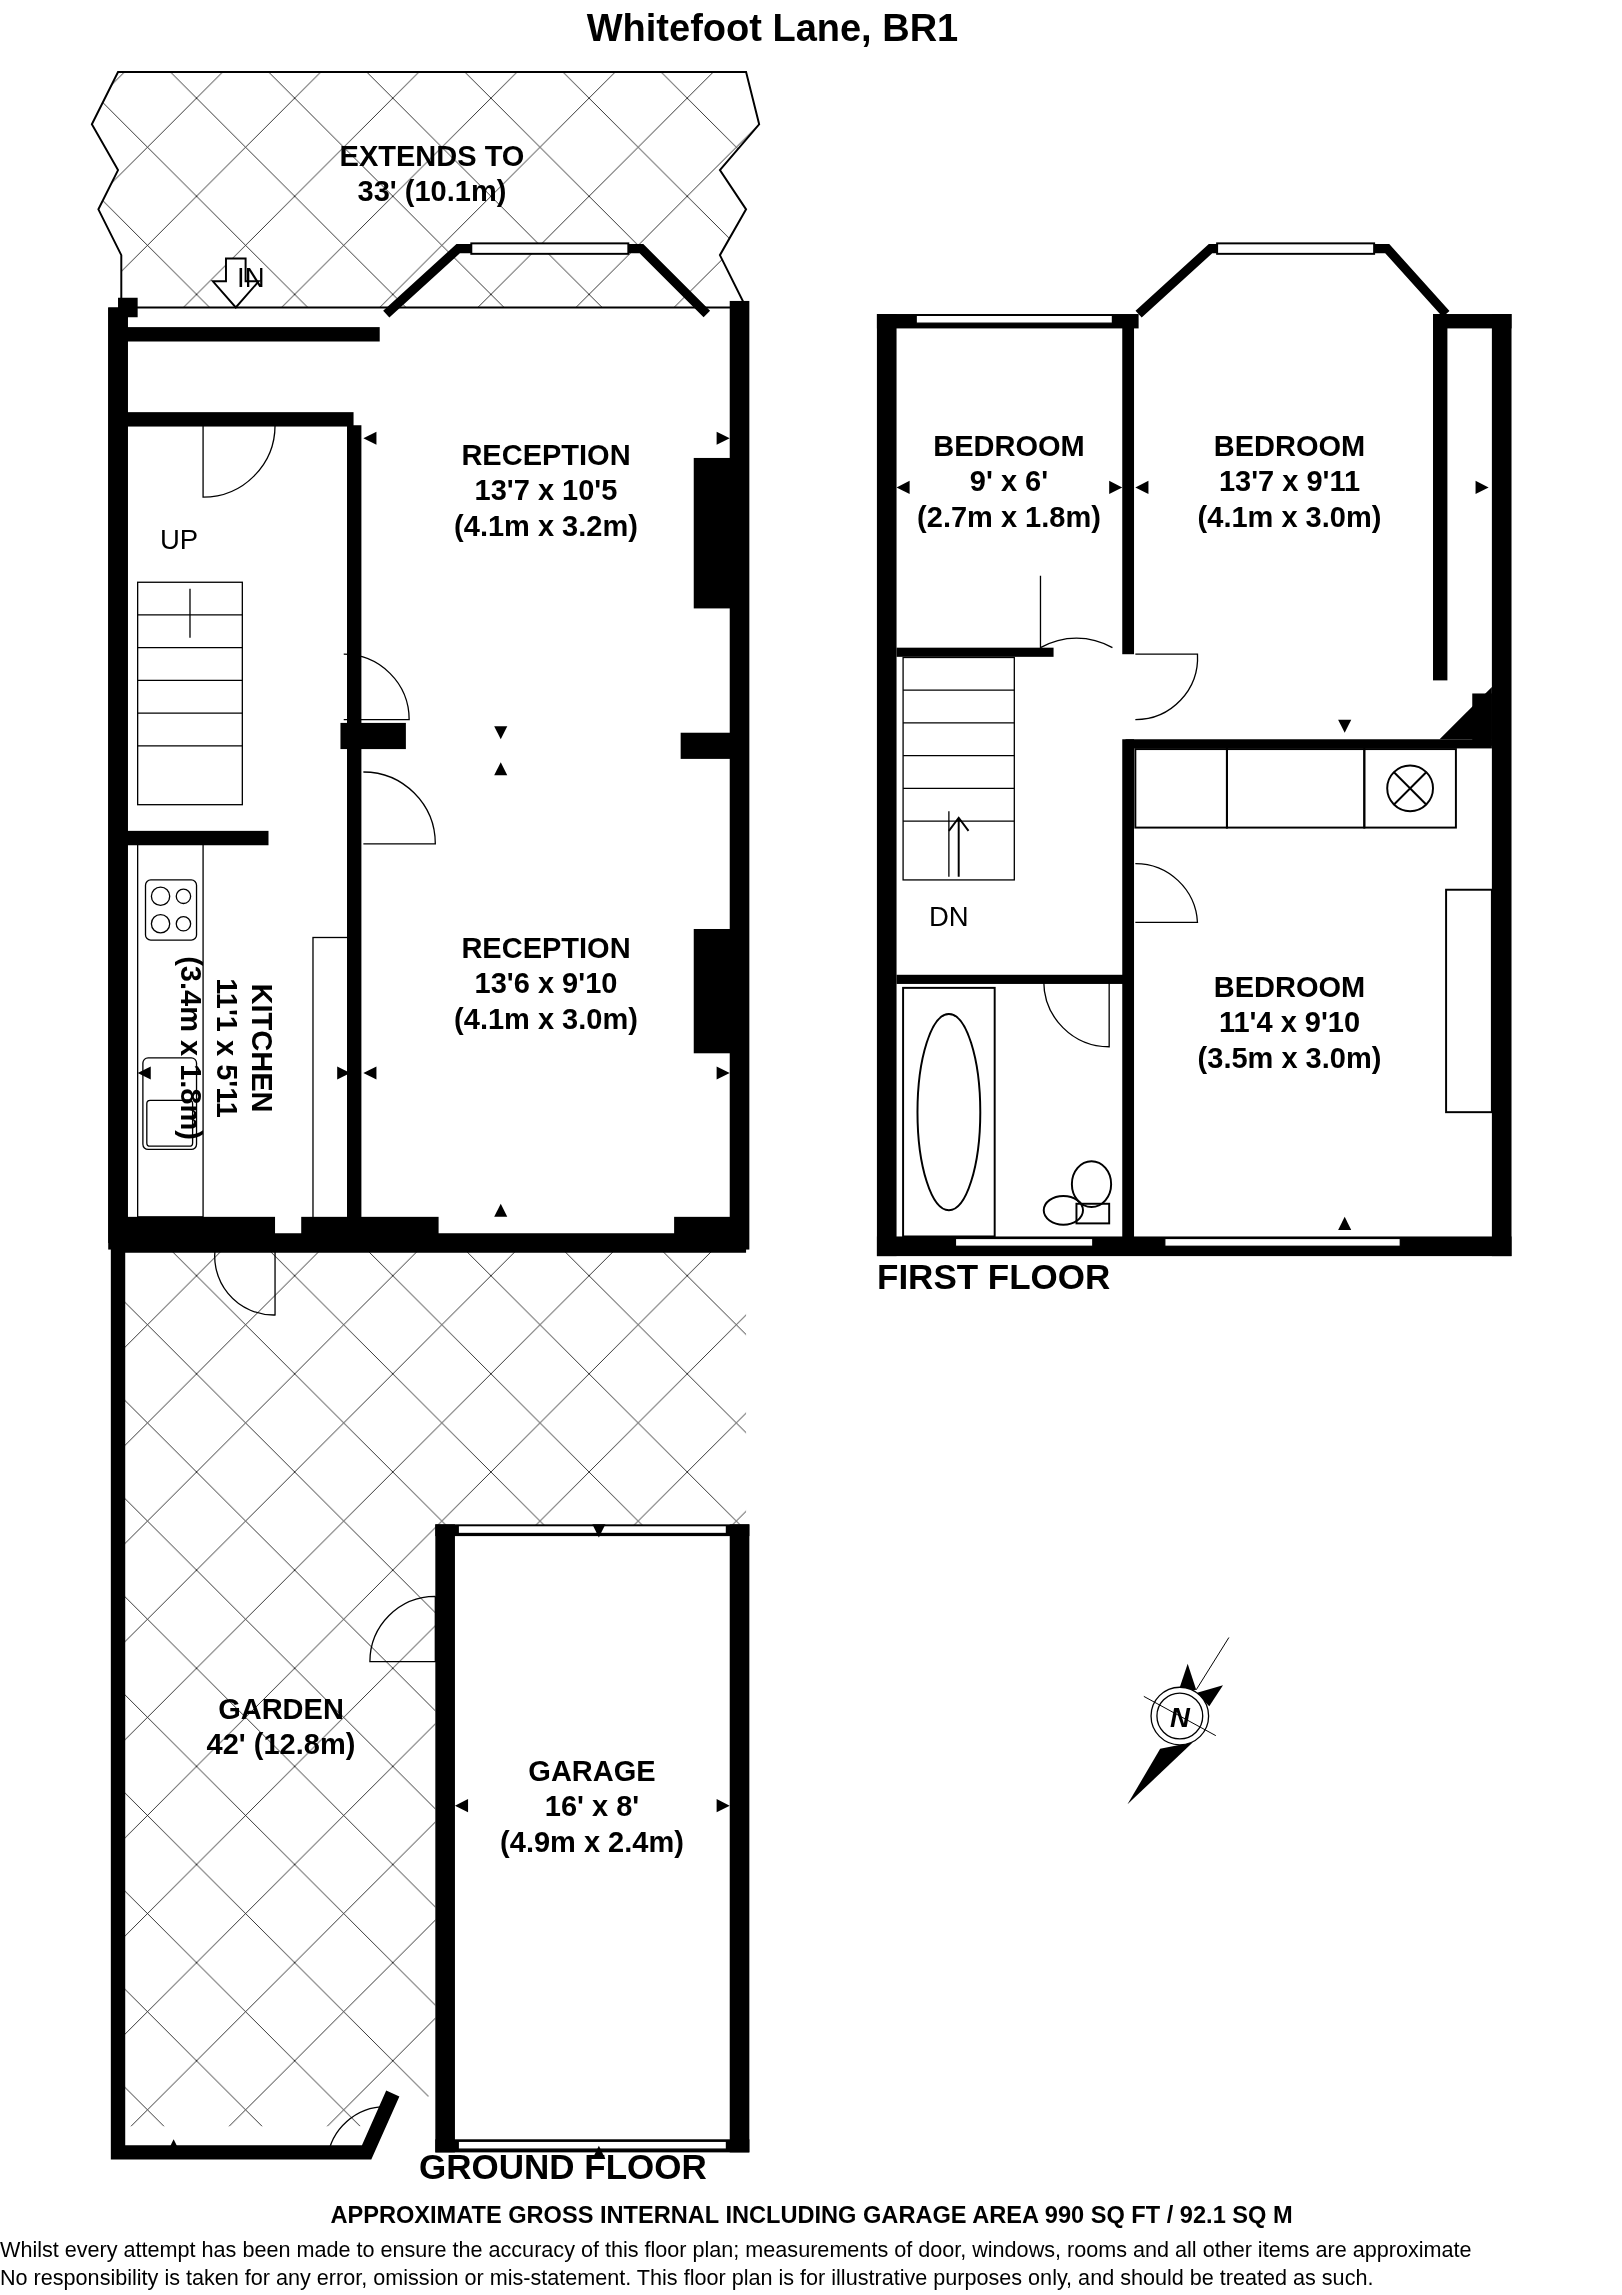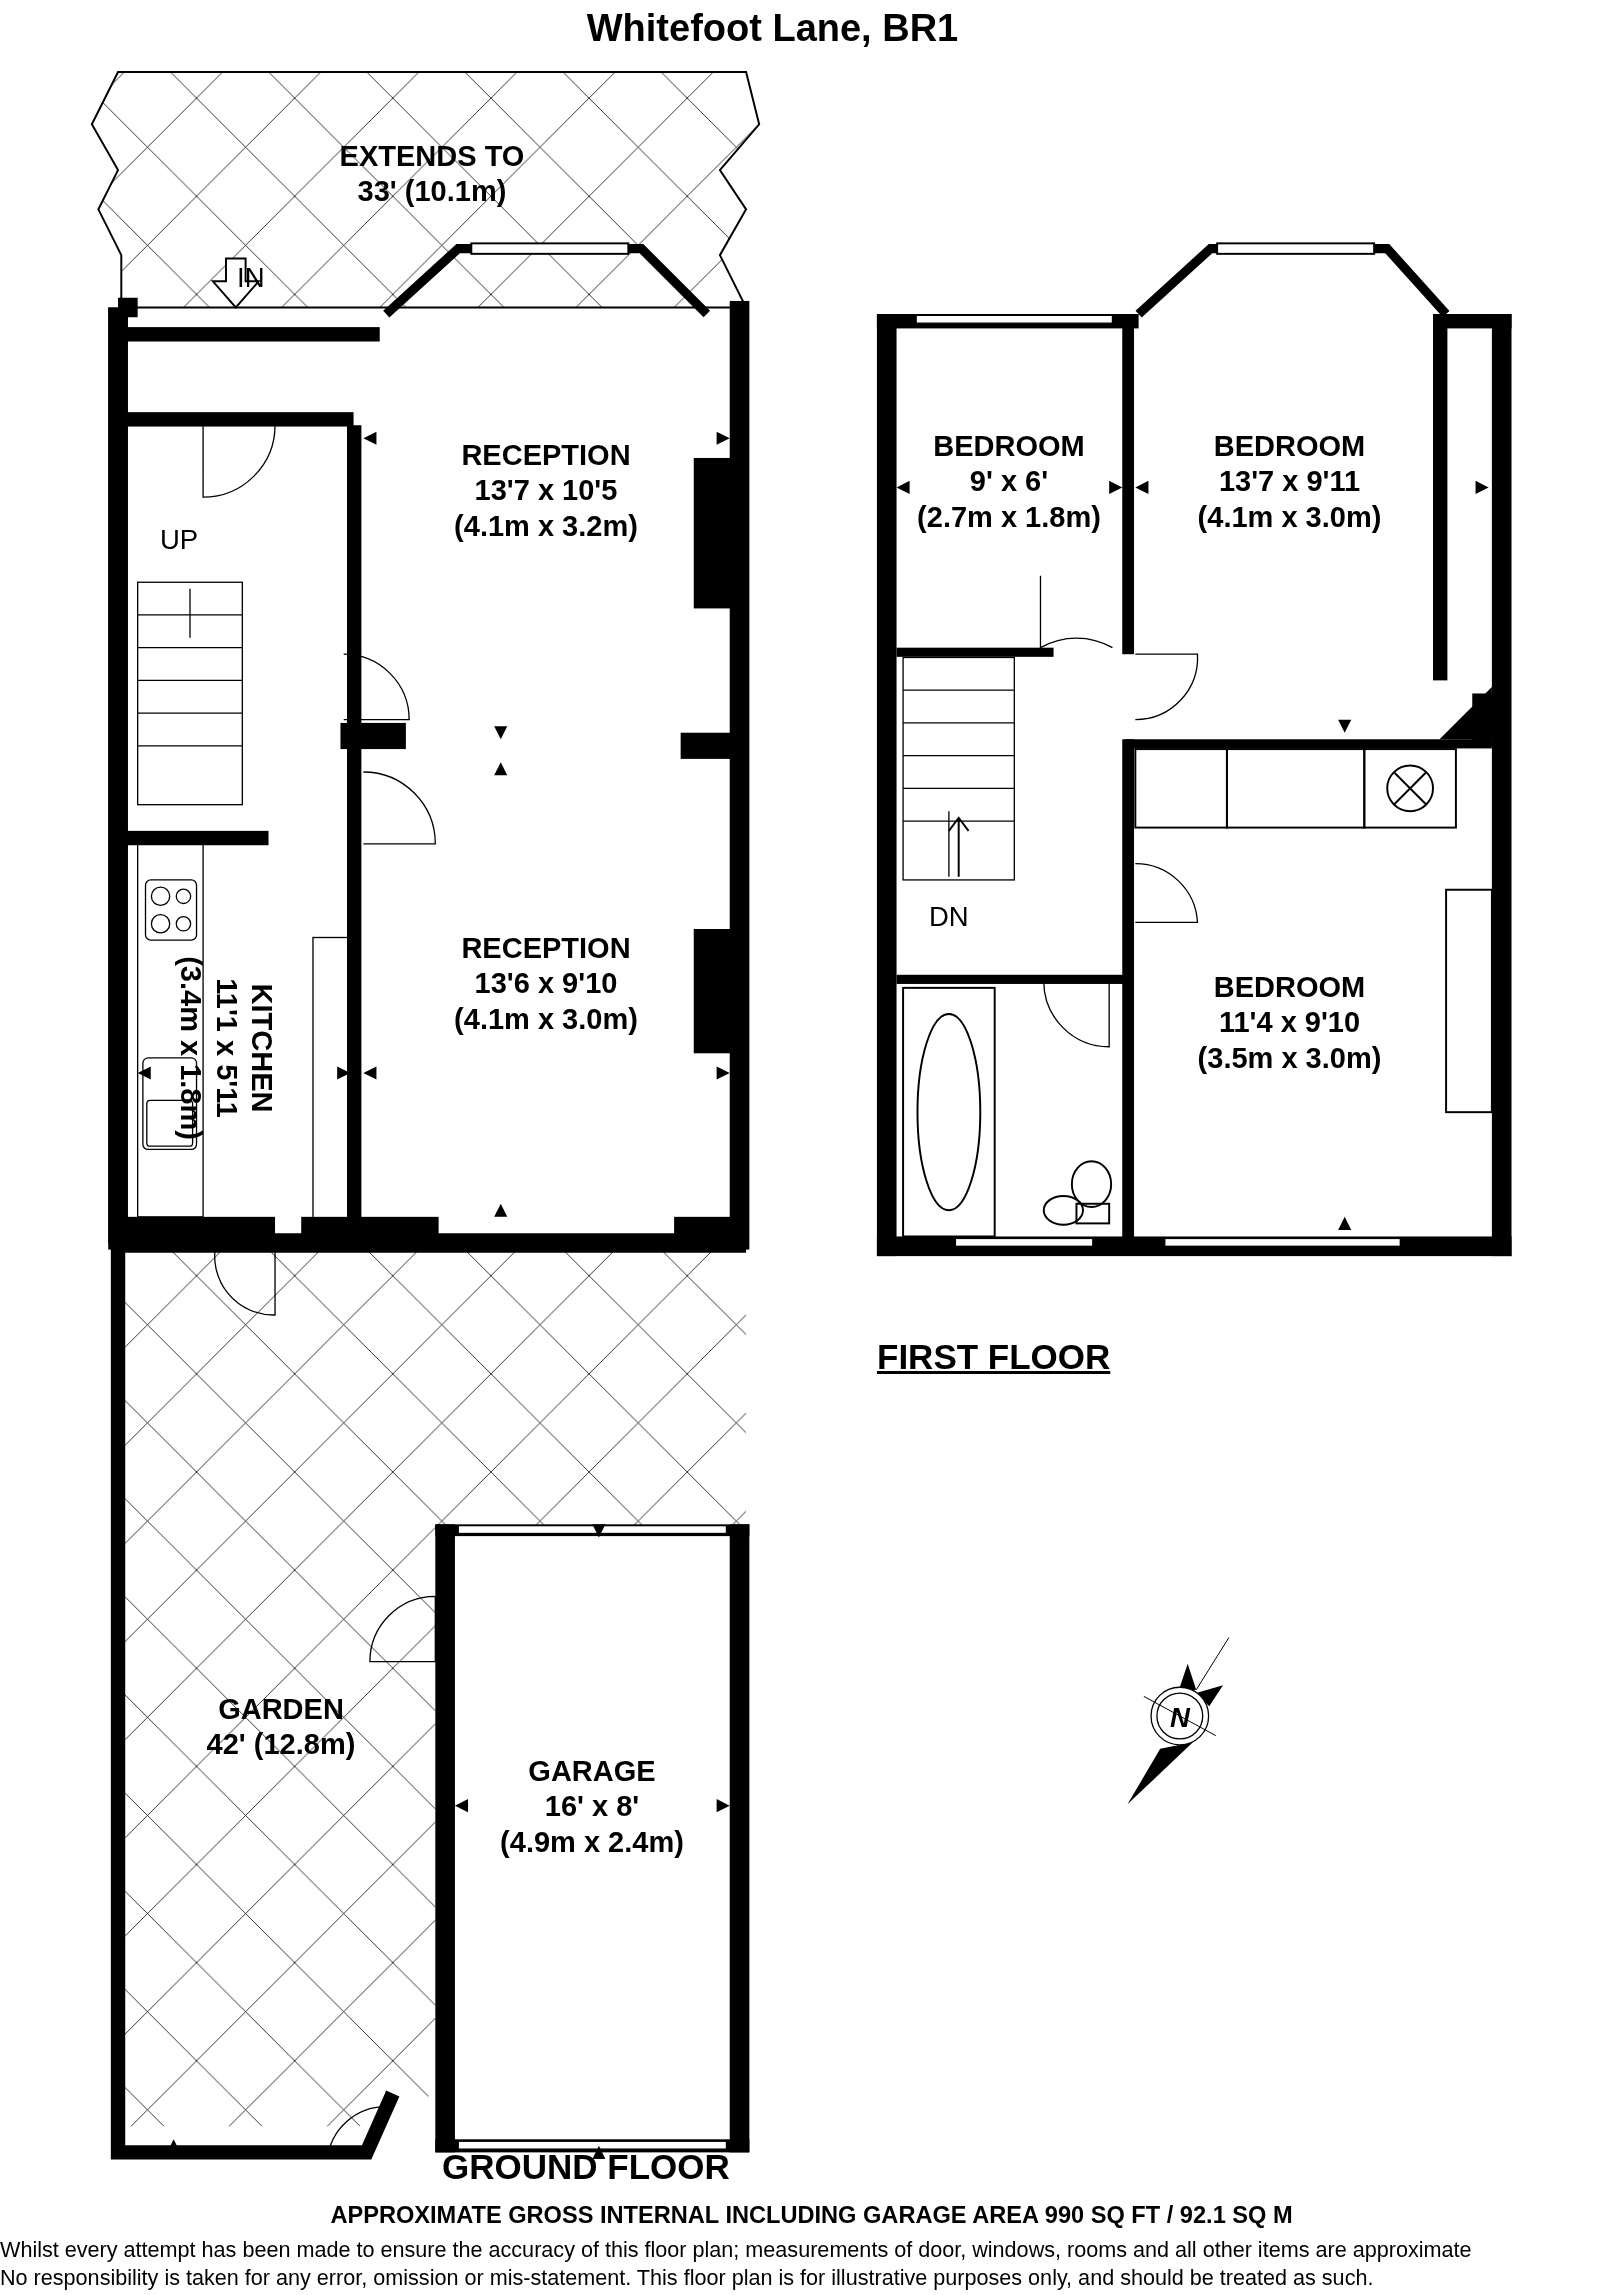--- a/index.html
+++ b/index.html
@@ -242,21 +242,21 @@
 </div>
 
 <div class="lbl room" style="left:1139px;top:970px;width:301px;">
   <div>BEDROOM</div>
   <div>11'4 x 9'10</div>
   <div>(3.5m x 3.0m)</div>
 </div>
 
 <div class="lbl small" style="left:929px;top:900px;">DN</div>
 
-<div class="lbl floor" style="left:877px;top:1336px;text-decoration:underline;">FIRST FLOOR</div>
-<div class="lbl floor" style="left:442px;top:2146px;">GROUND FLOOR</div>
+<div class="lbl floor" style="left:877px;top:1256px;">FIRST FLOOR</div>
+<div class="lbl floor" style="left:419px;top:2146px;">GROUND FLOOR</div>
 
 <div class="lbl" style="left:1170px;top:1701px;font-size:27.5px;font-style:italic;">N</div>
 
 <div class="lbl area" style="left:0;width:1623px;top:2201px;">APPROXIMATE GROSS INTERNAL INCLUDING GARAGE AREA 990 SQ FT / 92.1 SQ M</div>
 <div class="disc" style="top:2237px;">Whilst every attempt has been made to ensure the accuracy of this floor plan; measurements of door, windows, rooms and all other items are approximate</div>
 <div class="disc" style="top:2265px;">No responsibility is taken for any error, omission or mis-statement. This floor plan is for illustrative purposes only, and should be treated as such.</div>
 
 
 </body></html>

